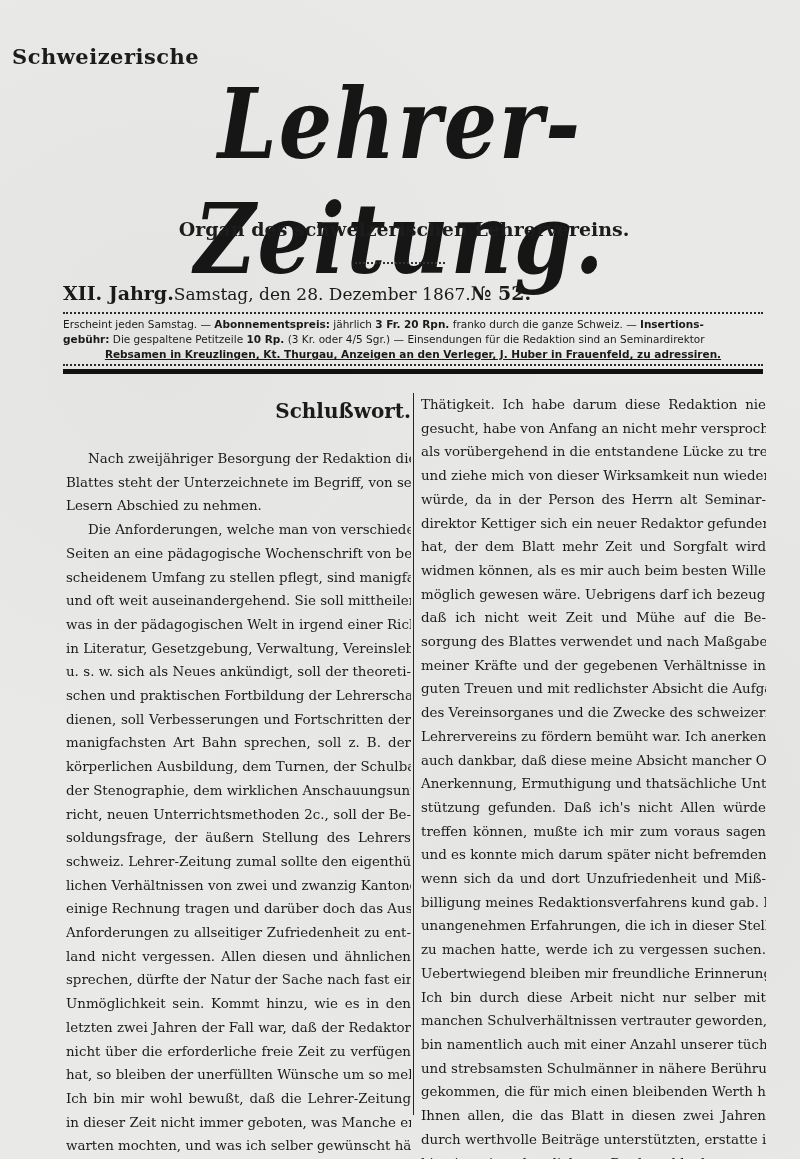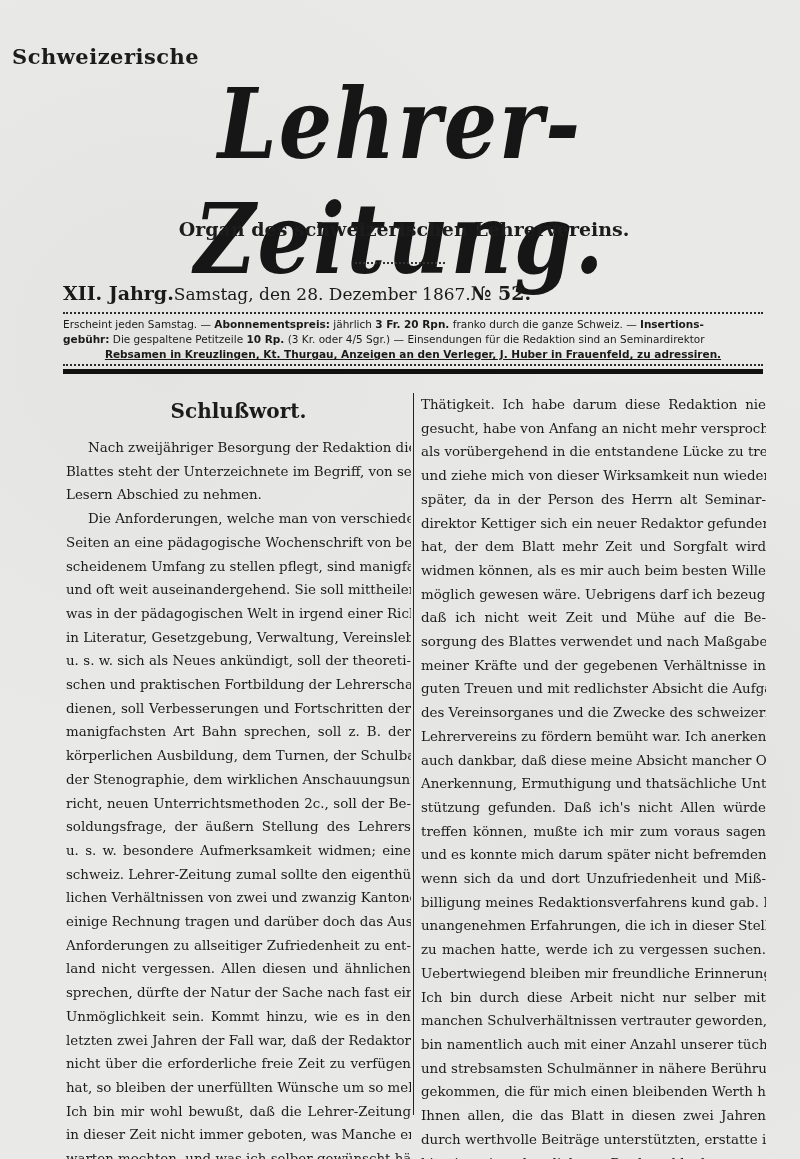--- a/index.html
+++ b/index.html
@@ -67,22 +67,22 @@
     position:absolute; top:393px; width:345px;
     font-family:"DejaVu Serif", serif; font-size:13.4px; line-height:23.7px;
     text-align:justify; color:#1b1b1b;
   }
   .col-left { left:66px; }
   .col-right { left:421px; }
   .column .ln { display:block; text-align:justify; text-align-last:justify; white-space:nowrap; overflow:hidden; }
   .column .ln.last { text-align-last:left; }
   .column .ln.indent { text-indent:22px; }
   .article-title {
-    display:block; text-align:center; font-weight:bold; font-size:20px;
-    line-height:36px; margin-top:0px; margin-bottom:7px;
+    display:block; text-align:right; font-weight:bold; font-size:20px;
+    line-height:36px; margin-top:0px; margin-bottom:18px;
   }
   .bold { font-weight:bold;text-decoration:underline; }
 </style>
 </head>
 <body>
 
 <div class="page">
 
   <div class="pre-title">Schweizerische</div>
   <div class="main-title">Lehrer-Zeitung.</div>
@@ -121,42 +121,41 @@
       <span class="ln">was in der pädagogischen Welt in irgend einer Richtung,</span>
       <span class="ln">in Literatur, Gesetzgebung, Verwaltung, Vereinsleben</span>
       <span class="ln">u. s. w. sich als Neues ankündigt, soll der theoreti-</span>
       <span class="ln">schen und praktischen Fortbildung der Lehrerschaft</span>
       <span class="ln">dienen, soll Verbesserungen und Fortschritten der</span>
       <span class="ln">manigfachsten Art Bahn sprechen, soll z. B. der</span>
       <span class="ln">körperlichen Ausbildung, dem Turnen, der Schulbank,</span>
       <span class="ln">der Stenographie, dem wirklichen Anschauungsunter-</span>
       <span class="ln">richt, neuen Unterrichtsmethoden 2c., soll der Be-</span>
       <span class="ln">soldungsfrage, der äußern Stellung des Lehrers</span>
-      <span class="ln">u. s. w. besondere Aufmerksamkeit widmen; eine</span>
       <span class="ln">schweiz. Lehrer-Zeitung zumal sollte den eigenthüm-</span>
       <span class="ln">lichen Verhältnissen von zwei und zwanzig Kantonen</span>
       <span class="ln">einige Rechnung tragen und darüber doch das Aus-</span>
       <span class="ln">Anforderungen zu allseitiger Zufriedenheit zu ent-</span>
       <span class="ln">land nicht vergessen. Allen diesen und ähnlichen</span>
       <span class="ln">sprechen, dürfte der Natur der Sache nach fast eine</span>
       <span class="ln">Unmöglichkeit sein. Kommt hinzu, wie es in den</span>
       <span class="ln">letzten zwei Jahren der Fall war, daß der Redaktor</span>
       <span class="ln">nicht über die erforderliche freie Zeit zu verfügen</span>
       <span class="ln">hat, so bleiben der unerfüllten Wünsche um so mehr.</span>
       <span class="ln">Ich bin mir wohl bewußt, daß die Lehrer-Zeitung</span>
       <span class="ln">in dieser Zeit nicht immer geboten, was Manche er-</span>
       <span class="ln">warten mochten, und was ich selber gewünscht hätte.</span>
     </div>
 
   <div class="column col-right" id="col-right">
       <span class="ln">Thätigkeit. Ich habe darum diese Redaktion nie</span>
       <span class="ln">gesucht, habe von Anfang an nicht mehr versprochen,</span>
       <span class="ln">als vorübergehend in die entstandene Lücke zu treten</span>
       <span class="ln">und ziehe mich von dieser Wirksamkeit nun wieder</span>
-      <span class="ln">später, da in der Person des Herrn alt Seminar-</span>
+      <span class="ln">würde, da in der Person des Herrn alt Seminar-</span>
       <span class="ln">direktor Kettiger sich ein neuer Redaktor gefunden</span>
       <span class="ln">hat, der dem Blatt mehr Zeit und Sorgfalt wird</span>
       <span class="ln">widmen können, als es mir auch beim besten Willen</span>
       <span class="ln">möglich gewesen wäre. Uebrigens darf ich bezeugen,</span>
       <span class="ln">daß ich nicht weit Zeit und Mühe auf die Be-</span>
       <span class="ln">sorgung des Blattes verwendet und nach Maßgabe</span>
       <span class="ln">meiner Kräfte und der gegebenen Verhältnisse in</span>
       <span class="ln">guten Treuen und mit redlichster Absicht die Aufgabe</span>
       <span class="ln">des Vereinsorganes und die Zwecke des schweizerischen</span>
       <span class="ln">Lehrervereins zu fördern bemüht war. Ich anerkenne es</span>

